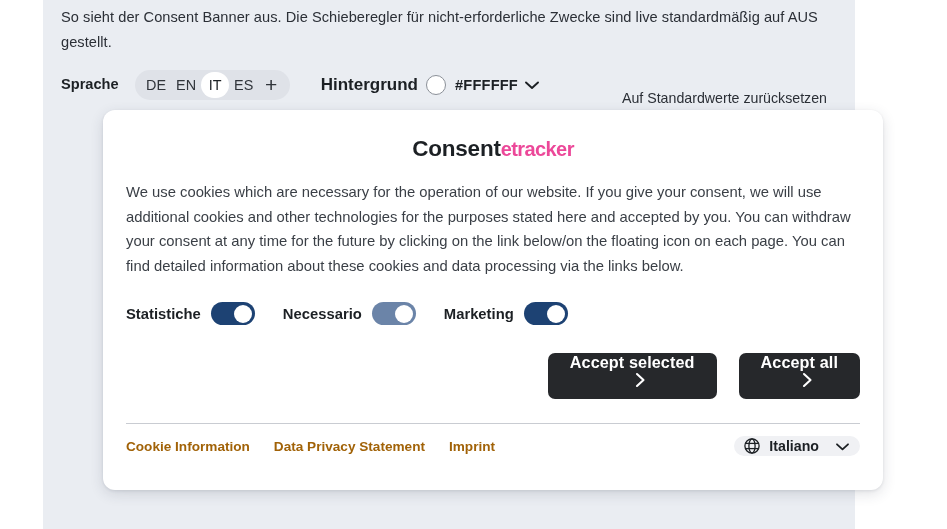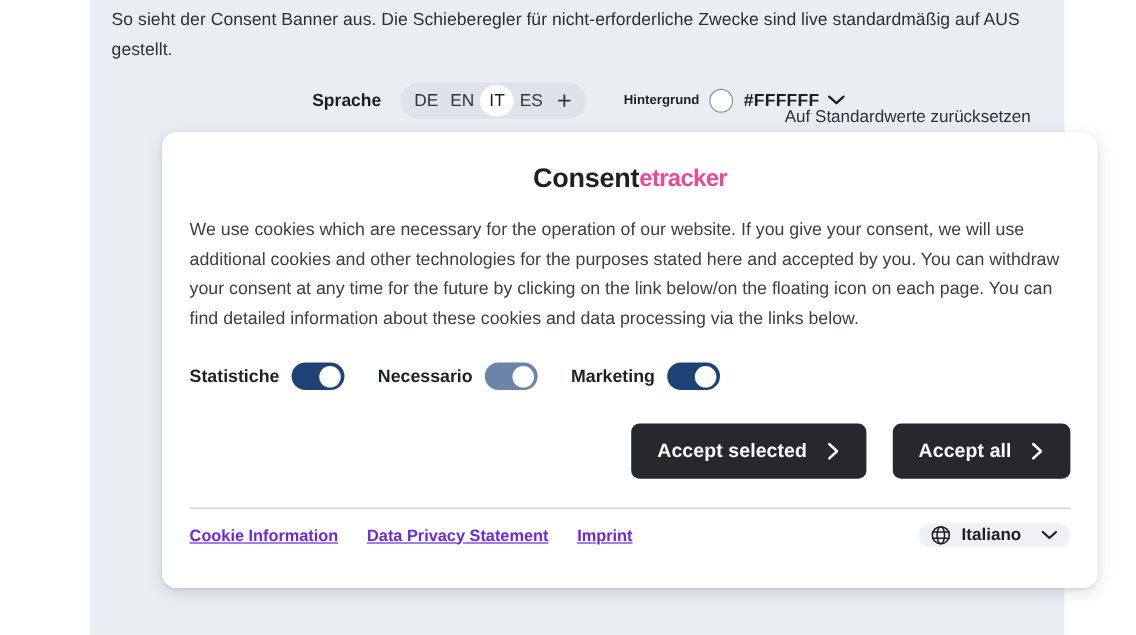--- a/index.html
+++ b/index.html
@@ -20,21 +20,20 @@
   }
 
   
   .settings-panel {
     position: absolute;
     left: 43px;
     top: 0;
     width: 812px;
     height: 529px;
     background: #eaedf2;
-    margin-left: 32px;
   }
 
   
   .intro {
     position: absolute;
     left: 18px;
     top: 5px;
     width: 778px;
     font-size: 14.6px;
     line-height: 25px;
@@ -42,21 +41,20 @@
     letter-spacing: 0.05px;
   }
 
   
   .controls-row {
     position: absolute;
     left: 18px;
     top: 69px;
     width: 778px;
     height: 32px;
-    text-align: center;
   }
 
   .ctl-label {
     font-size: 14.6px;
     font-weight: bold;
     color: #1c2024;
     line-height: 30px;
   }
 
   .lang-pill {
@@ -97,21 +95,21 @@
     cursor: pointer;
   }
 
   .bg-group {
     display: inline-flex;
     align-items: center;
     margin-left: 26px;
     vertical-align: middle;
   }
   .bg-label {
-    font-size: 11px;
+    font-size: 17px;
     font-weight: bold;
     color: #1c2024;
     margin-right: 8px;
   }
   .swatch {
     width: 20px;
     height: 20px;
     border-radius: 50%;
     background: #ffffff;
     border: 1.4px solid #8b9098;
@@ -229,20 +227,21 @@
     color: #ffffff;
     border: none;
     border-radius: 7px;
     height: 46px;
     padding: 0 22px;
     font-size: 16.2px;
     font-weight: bold;
     font-family: "Liberation Sans", sans-serif;
     cursor: pointer;
     letter-spacing: 0.1px;
+    flex-direction: column;
   }
   .btn .chev { margin-left: 16px; display: inline-flex; }
 
   
   .divider {
     margin-top: 24px;
     height: 1px;
     background: #c9ccd2;
   }
   .banner-foot {
@@ -252,23 +251,22 @@
     height: 44px;
   }
   .foot-links {
     display: flex;
     align-items: center;
     gap: 24px;
   }
   .foot-link {
     font-size: 13.6px;
     font-weight: bold;
-    color: #6d28d9;
-    cursor: pointer;
-    text-decoration: underline;
+    color: #a16207;
+    cursor: pointer;
   }
   .lang-select {
     display: inline-flex;
     align-items: center;
     background: #f0f1f4;
     border-radius: 16px;
     height: 20px;
     padding: 0 11px 0 9px;
     cursor: pointer;
   }

